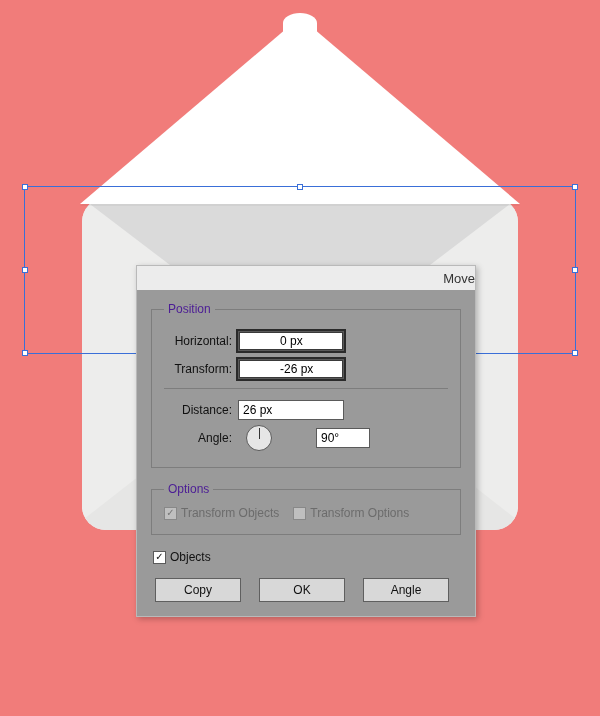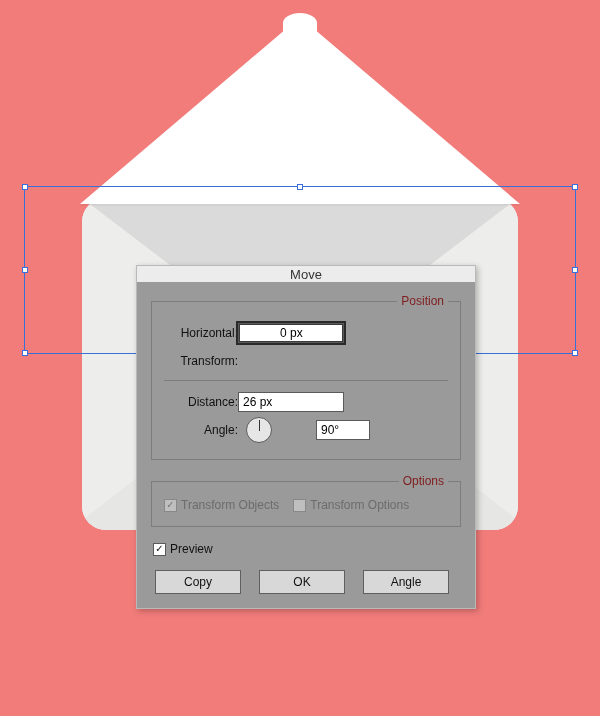--- a/index.html
+++ b/index.html
@@ -97,52 +97,52 @@
   
   .dialog {
     position: absolute;
     left: 136px; top: 265px;
     width: 340px;
     background: #ececec;
     border: 1px solid #b9b9b9;
     box-shadow: 2px 2px 6px rgba(0,0,0,0.25);
   }
   .titlebar {
-    height: 16px;
-    display: flex; align-items: center; justify-content: center;
+    height: 24px;
+    display: flex; align-items: center; justify-content: flex-end;
     font-size: 13px;
     color: #333;
     background: #ececec;
   }
   .dialog-body {
     background: #9a9a9a;
     padding: 12px 14px 14px 14px;
     color: #1c1c1c;
   }
   fieldset {
     border: 1px solid #7d7d7d;
     padding: 10px 12px 14px 12px;
     margin-bottom: 14px;
     position: relative;
   }
   legend {
     font-size: 12px;
     padding: 0 4px;
     background: #9a9a9a;
-    color: #7f1d1d;
-    text-align: right;
+    color: #4c1d95;
   }
   .row {
     display: flex; align-items: center;
     height: 26px;
     margin: 2px 0;
   }
   .row label.lbl {
     width: 74px;
     text-align: right;
+    padding-right: 6px;
     color: #111;
   }
   .input {
     height: 20px;
     background: #ffffff;
     border: 1px solid #5a5a5a;
     padding: 1px 4px;
     font-size: 12px;
     width: 106px;
     color: #000;
@@ -231,20 +231,21 @@
 
     <fieldset>
       <legend>Position</legend>
 
       <div class="row">
         <label class="lbl">Horizontal:</label>
         <input class="input focus" value="0 px" style="">
       </div>
       <div class="row">
         <label class="lbl">Transform:</label>
+        <input class="input focus" value="-26 px" style="">
       </div>
 
       <div class="divider"></div>
 
       <div class="row">
         <label class="lbl">Distance:</label>
         <input class="input" value="26 px" style="">
       </div>
       <div class="row">
         <label class="lbl">Angle:</label>
@@ -263,21 +264,21 @@
         <label class="chk disabled">
           <span class="chkbox"></span>
           <span>Transform Options</span>
         </label>
       </div>
     </fieldset>
 
     <div class="preview-row">
       <label class="chk enabled">
         <span class="chkbox" style="background:#fff">✓</span>
-        <span>Preview</span>
+        <span>Objects</span>
       </label>
     </div>
 
     <div class="buttons">
       <button class="btn">Copy</button>
       <button class="btn">OK</button>
       <button class="btn">Angle</button>
     </div>
 
   </div>

